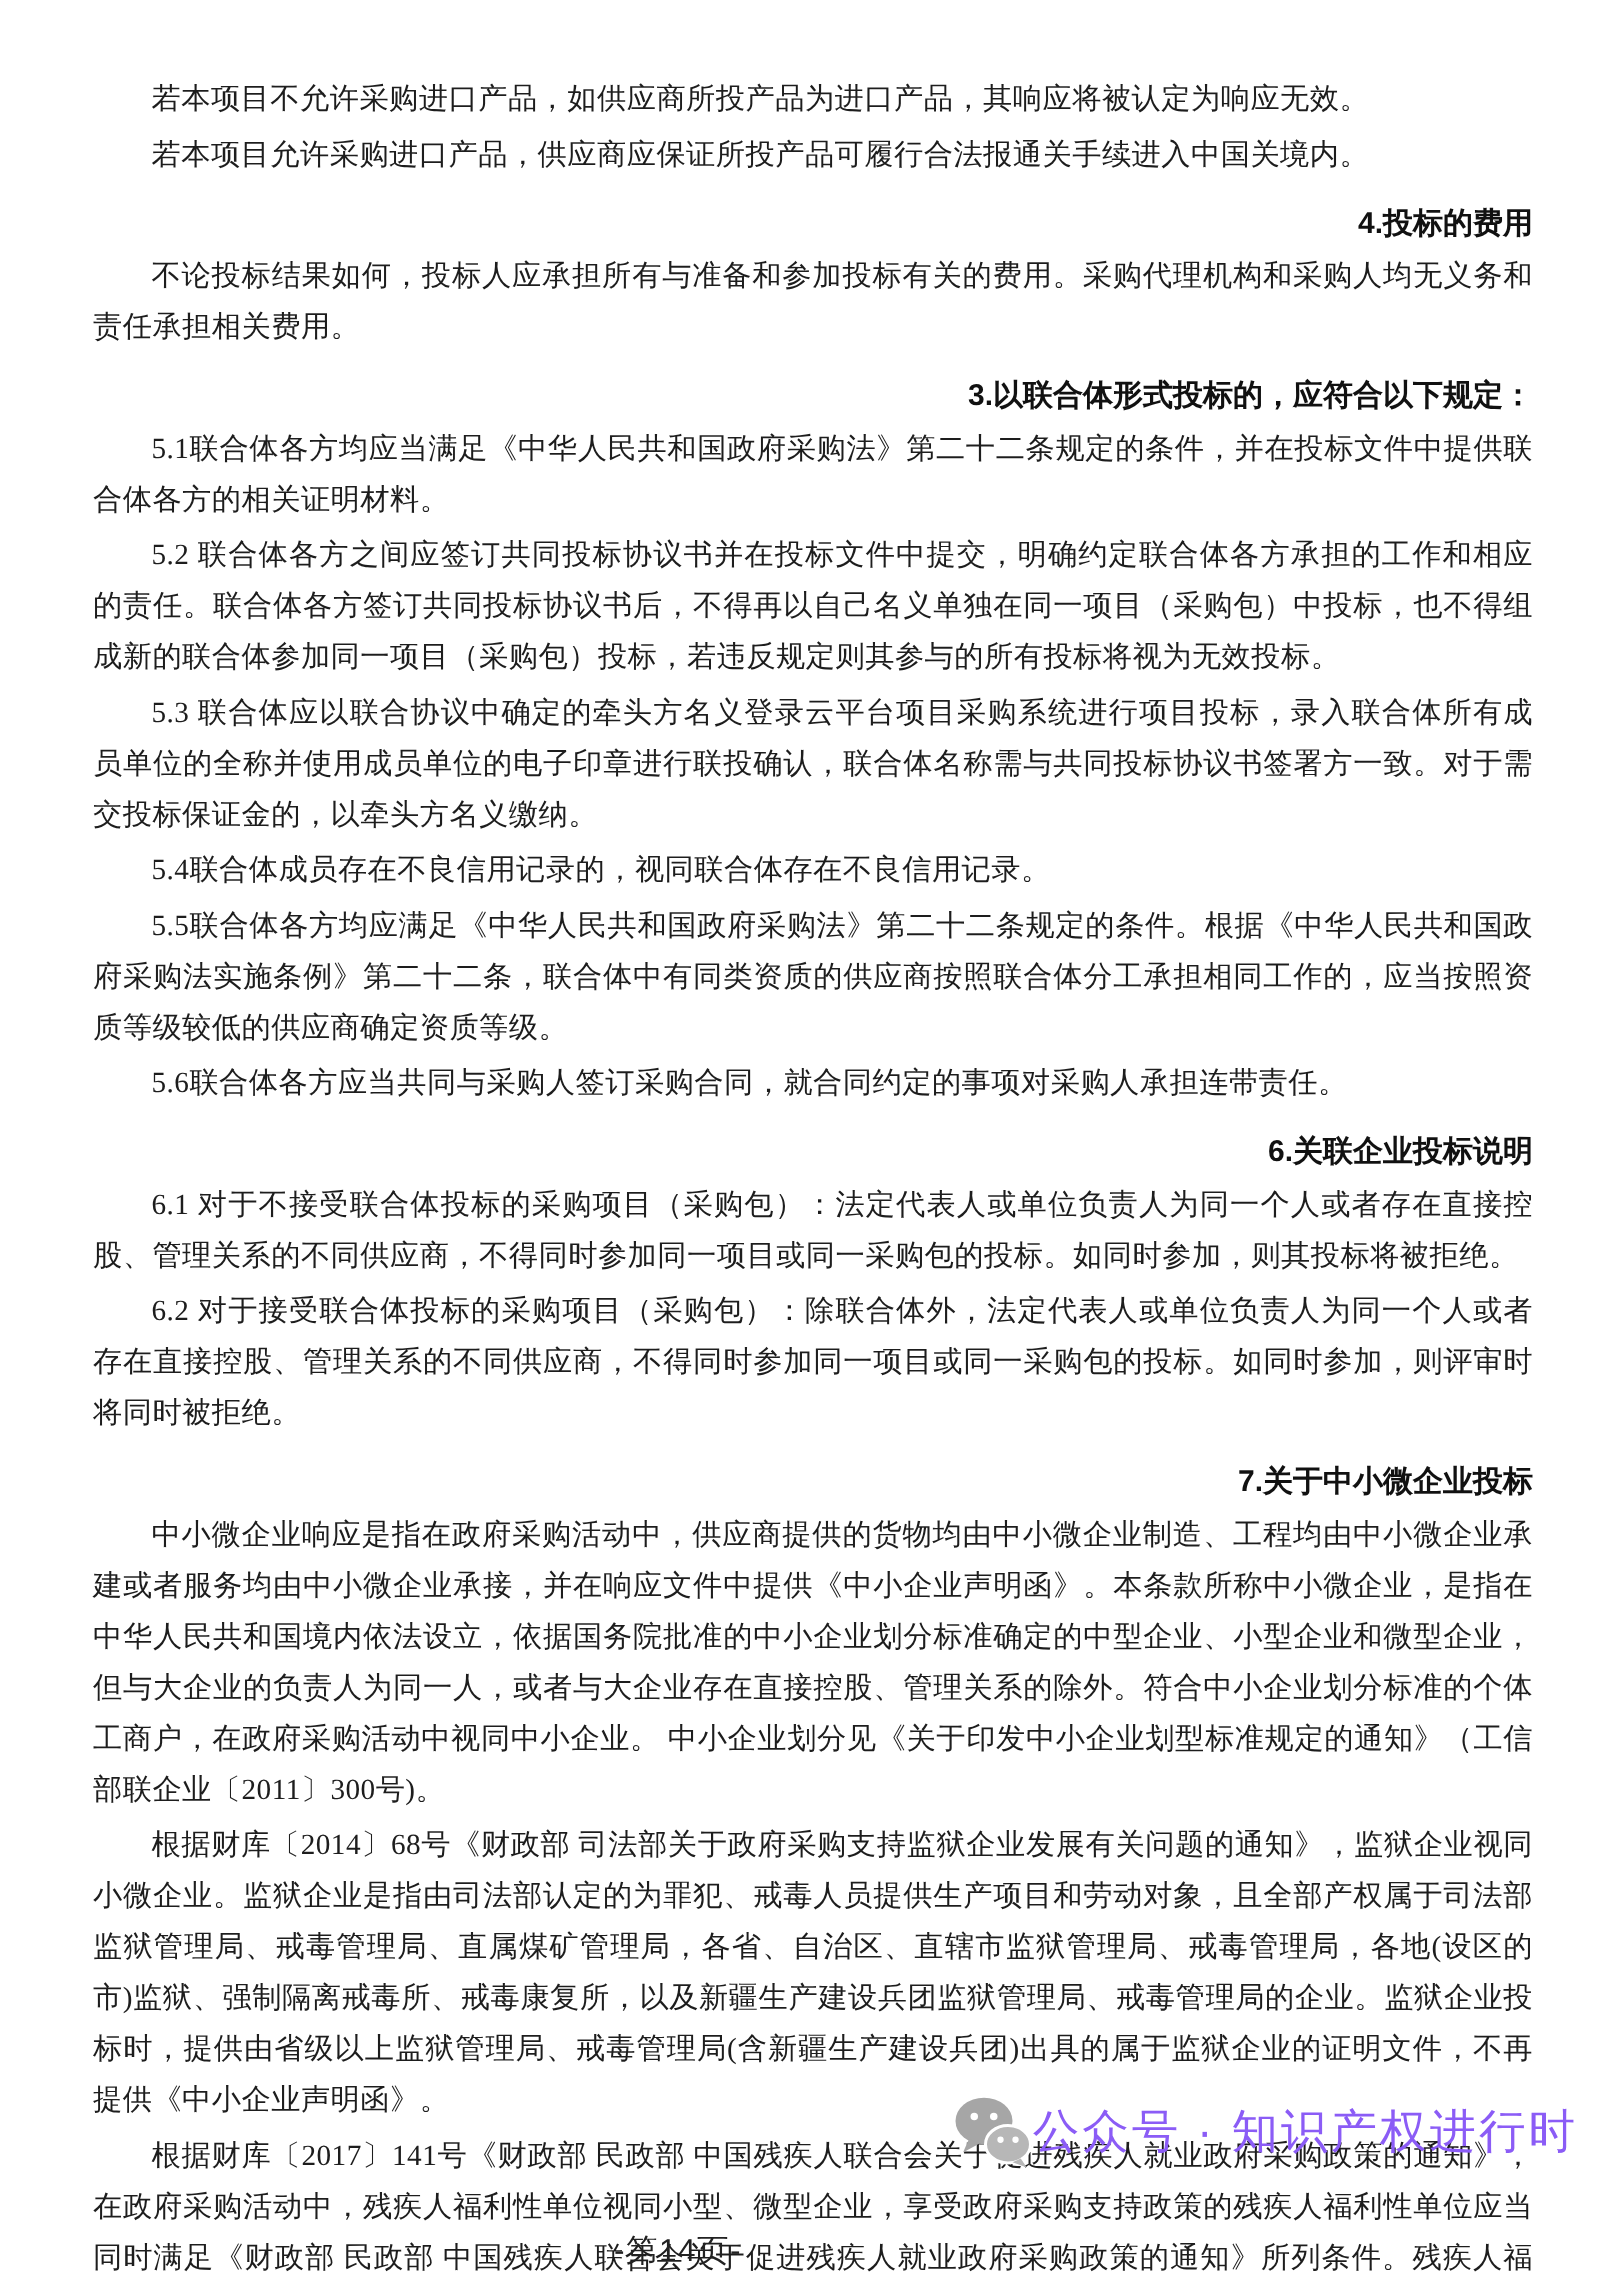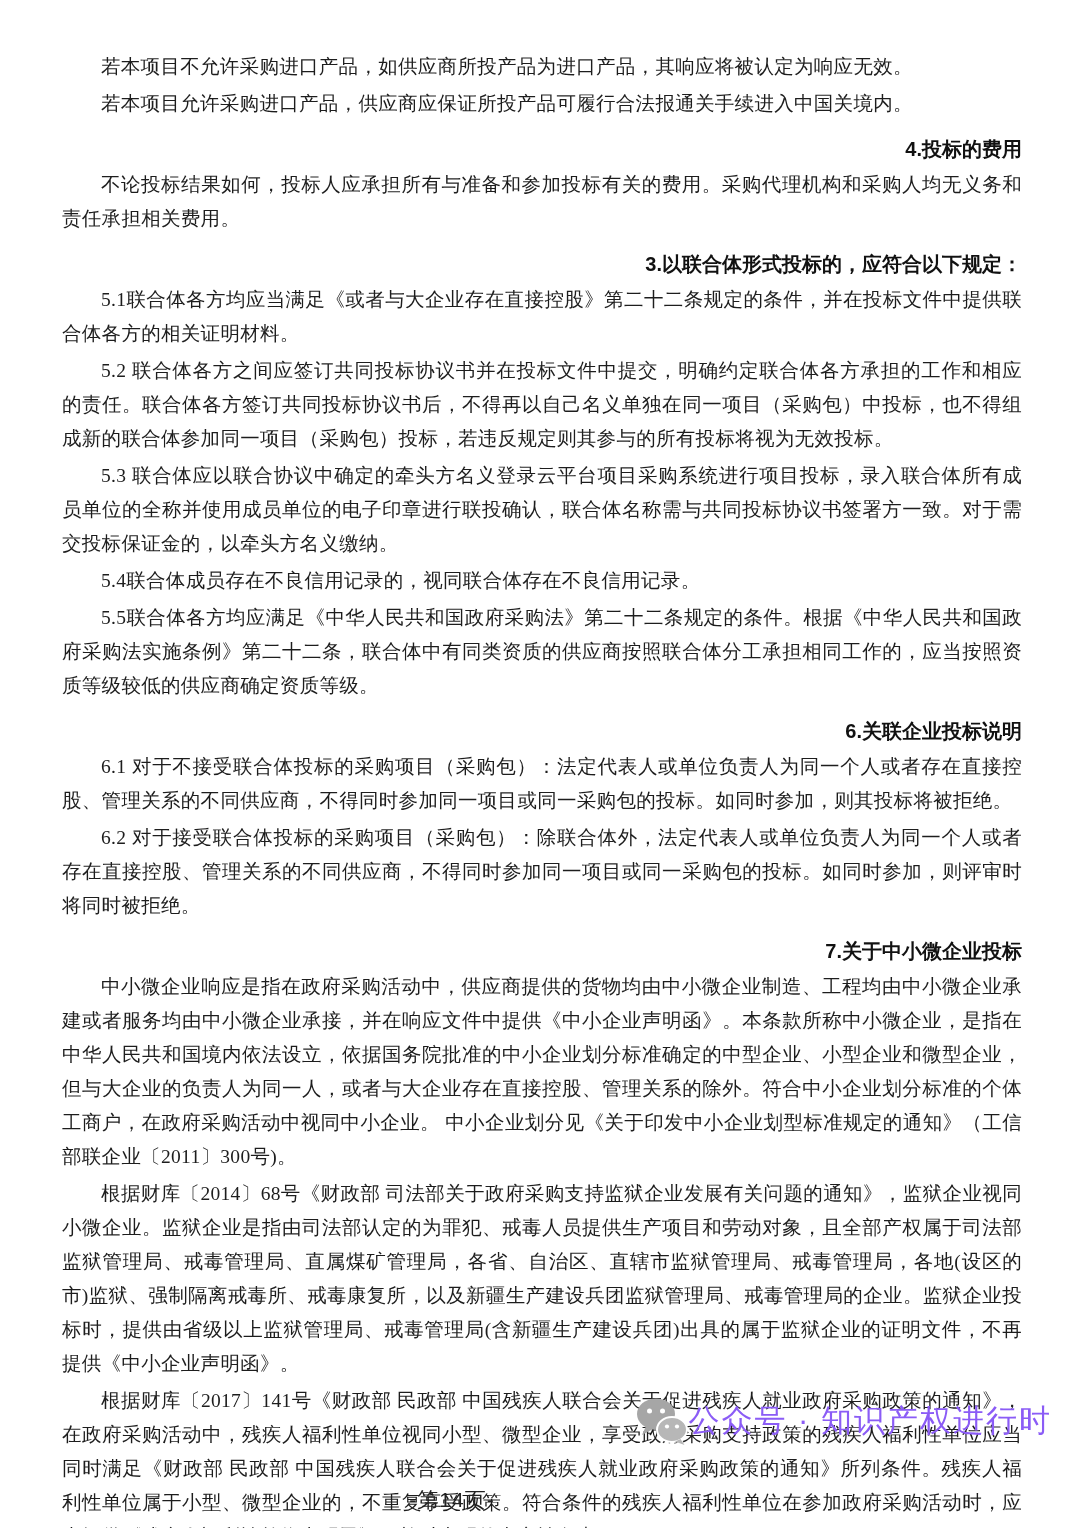--- a/index.html
+++ b/index.html
@@ -73,25 +73,26 @@
 
 <div class="page">
 
   <p class="para">若本项目不允许采购进口产品，如供应商所投产品为进口产品，其响应将被认定为响应无效。</p>
   <p class="para">若本项目允许采购进口产品，供应商应保证所投产品可履行合法报通关手续进入中国关境内。</p>
 
   <h2 class="heading">4.投标的费用</h2>
   <p class="para">不论投标结果如何，投标人应承担所有与准备和参加投标有关的费用。采购代理机构和采购人均无义务和责任承担相关费用。</p>
 
   <h2 class="heading">3.以联合体形式投标的，应符合以下规定：</h2>
-  <p class="para">5.1联合体各方均应当满足《或者与大企业存在直接控股》第二十二条规定的条件，并在投标文件中提供联合体各方的相关证明材料。</p>
+  <p class="para">5.1联合体各方均应当满足《中华人民共和国政府采购法》第二十二条规定的条件，并在投标文件中提供联合体各方的相关证明材料。</p>
   <p class="para">5.2 联合体各方之间应签订共同投标协议书并在投标文件中提交，明确约定联合体各方承担的工作和相应的责任。联合体各方签订共同投标协议书后，不得再以自己名义单独在同一项目（采购包）中投标，也不得组成新的联合体参加同一项目（采购包）投标，若违反规定则其参与的所有投标将视为无效投标。</p>
   <p class="para">5.3 联合体应以联合协议中确定的牵头方名义登录云平台项目采购系统进行项目投标，录入联合体所有成员单位的全称并使用成员单位的电子印章进行联投确认，联合体名称需与共同投标协议书签署方一致。对于需交投标保证金的，以牵头方名义缴纳。</p>
   <p class="para">5.4联合体成员存在不良信用记录的，视同联合体存在不良信用记录。</p>
   <p class="para">5.5联合体各方均应满足《中华人民共和国政府采购法》第二十二条规定的条件。根据《中华人民共和国政府采购法实施条例》第二十二条，联合体中有同类资质的供应商按照联合体分工承担相同工作的，应当按照资质等级较低的供应商确定资质等级。</p>
+  <p class="para">5.6联合体各方应当共同与采购人签订采购合同，就合同约定的事项对采购人承担连带责任。</p>
 
   <h2 class="heading">6.关联企业投标说明</h2>
   <p class="para">6.1 对于不接受联合体投标的采购项目（采购包）：法定代表人或单位负责人为同一个人或者存在直接控股、管理关系的不同供应商，不得同时参加同一项目或同一采购包的投标。如同时参加，则其投标将被拒绝。</p>
   <p class="para">6.2 对于接受联合体投标的采购项目（采购包）：除联合体外，法定代表人或单位负责人为同一个人或者存在直接控股、管理关系的不同供应商，不得同时参加同一项目或同一采购包的投标。如同时参加，则评审时将同时被拒绝。</p>
 
   <h2 class="heading">7.关于中小微企业投标</h2>
   <p class="para">中小微企业响应是指在政府采购活动中，供应商提供的货物均由中小微企业制造、工程均由中小微企业承建或者服务均由中小微企业承接，并在响应文件中提供《中小企业声明函》。本条款所称中小微企业，是指在中华人民共和国境内依法设立，依据国务院批准的中小企业划分标准确定的中型企业、小型企业和微型企业，但与大企业的负责人为同一人，或者与大企业存在直接控股、管理关系的除外。符合中小企业划分标准的个体工商户，在政府采购活动中视同中小企业。 中小企业划分见《关于印发中小企业划型标准规定的通知》（工信部联企业〔2011〕300号)。</p>
   <p class="para">根据财库〔2014〕68号《财政部 司法部关于政府采购支持监狱企业发展有关问题的通知》，监狱企业视同小微企业。监狱企业是指由司法部认定的为罪犯、戒毒人员提供生产项目和劳动对象，且全部产权属于司法部监狱管理局、戒毒管理局、直属煤矿管理局，各省、自治区、直辖市监狱管理局、戒毒管理局，各地(设区的市)监狱、强制隔离戒毒所、戒毒康复所，以及新疆生产建设兵团监狱管理局、戒毒管理局的企业。监狱企业投标时，提供由省级以上监狱管理局、戒毒管理局(含新疆生产建设兵团)出具的属于监狱企业的证明文件，不再提供《中小企业声明函》。</p>
   <p class="para">根据财库〔2017〕141号《财政部 民政部 中国残疾人联合会关于促进残疾人就业政府采购政策的通知》，在政府采购活动中，残疾人福利性单位视同小型、微型企业，享受政府采购支持政策的残疾人福利性单位应当同时满足《财政部 民政部 中国残疾人联合会关于促进残疾人就业政府采购政策的通知》所列条件。残疾人福利性单位属于小型、微型企业的，不重复享受政策。符合条件的残疾人福利性单位在参加政府采购活动时，应当提供《残疾人福利性单位声明函》，并对声明的真实性负责。</p>
 

